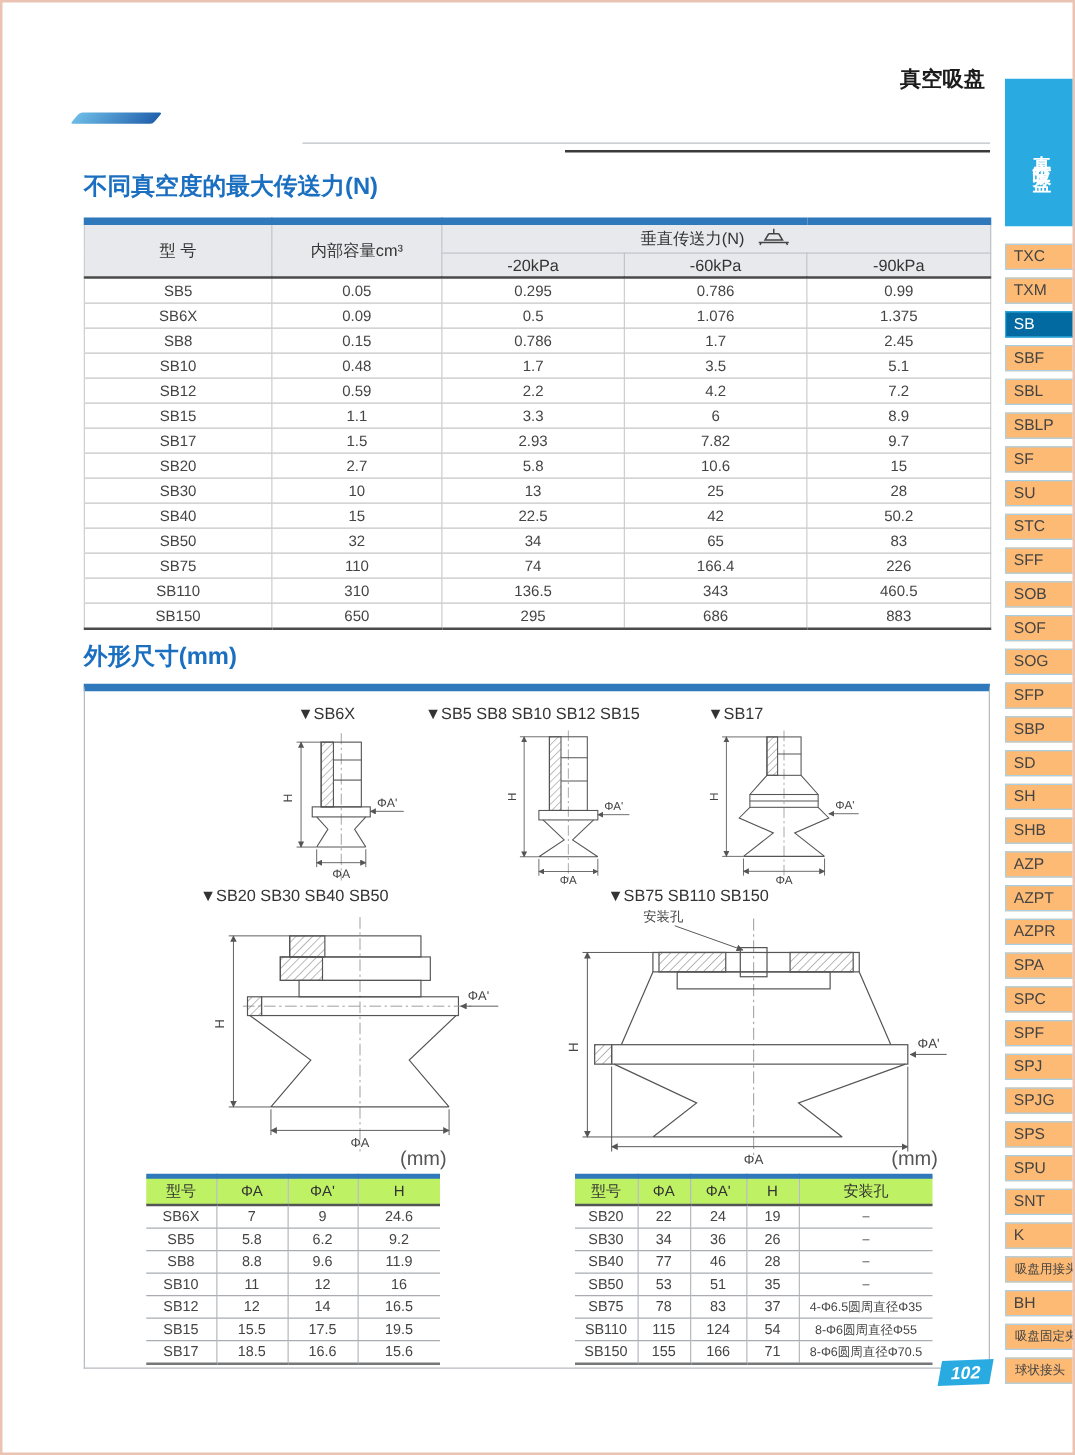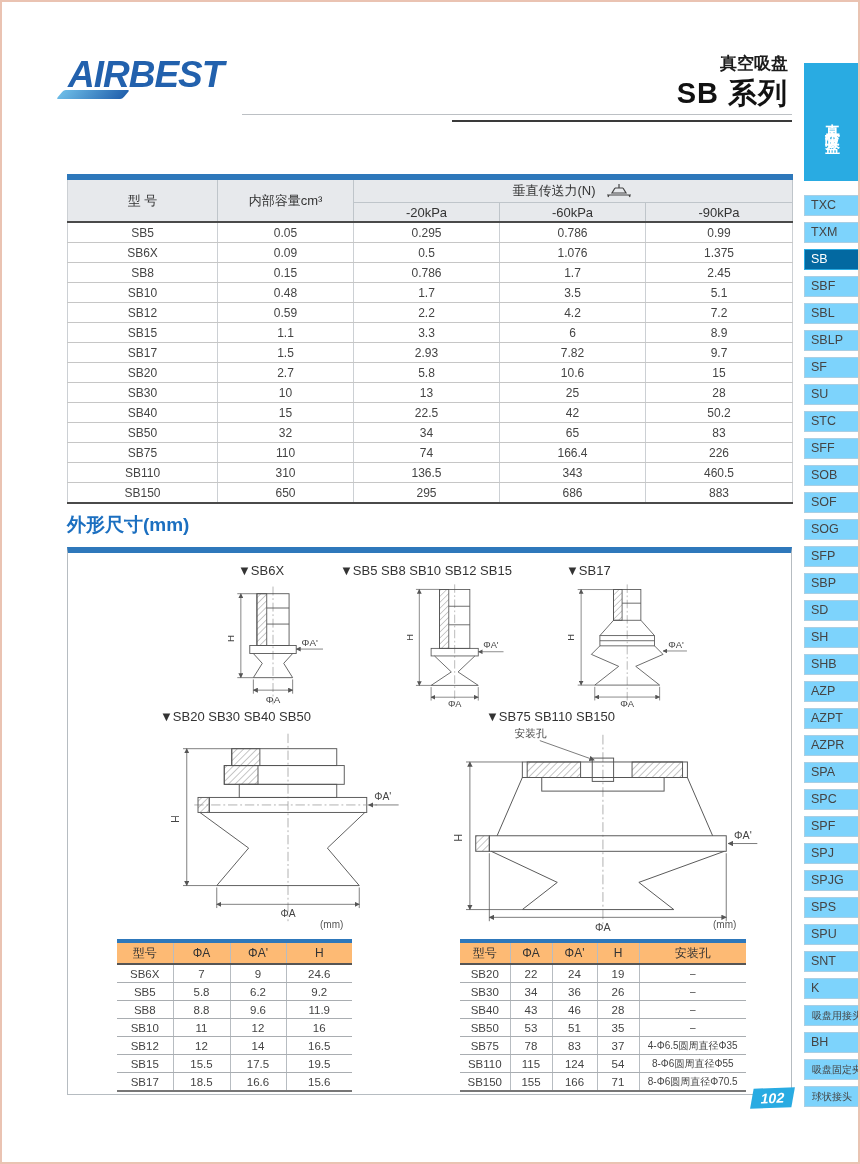--- a/index.html
+++ b/index.html
@@ -27,29 +27,29 @@
     table-layout:fixed;border-top:6px solid #2e78bb;border-left:1px solid #ccd0d4;border-right:1px solid #ccd0d4;border-radius:19px;}
   .force-table th{background:#e7e9ec;font-weight:normal;font-size:13px;color:#333;
     border-right:1px solid #bfc5ca;padding:0;text-align:center;}
   .force-table thead tr:first-child th{height:22px;}
   .force-table thead tr:last-child th{height:18px;}
   .force-table thead{border-bottom:2px solid #4a4a4a;}
   .force-table th.group{border-bottom:1px solid #bfc5ca;}
   .force-table td{border-right:1px solid #ccd0d4;border-bottom:1px solid #c6c6c6;
     text-align:center;font-size:12px;color:#444;height:19px;padding:0;}
   .force-table tbody tr:last-child td{border-bottom:2px solid #4a4a4a;}
-  .gh{display:inline-flex;align-items:center;gap:8px;}
+  .gh{display:inline-flex;gap:8px;}
 
   
   .dim-box{position:absolute;left:65px;top:545px;width:725px;height:548px;box-sizing:border-box;
     border:1px solid #b6bcc1;border-top:6px solid #2e78bb;background:#fff;}
   .draw-label{position:absolute;font-size:13px;color:#333;white-space:nowrap;}
-  .unit{position:absolute;font-size:10px;color:#555;}
+  .unit{position:absolute;font-size:16px;color:#555;}
   .dim-table{position:absolute;border-collapse:collapse;table-layout:fixed;border-top:4px solid #2e78bb;}
-  .dim-table th{background:#fdba74;font-size:12px;color:#333;font-weight:normal;height:20px;
+  .dim-table th{background:#bef264;font-size:12px;color:#333;font-weight:normal;height:20px;
     border-bottom:2px solid #555;padding:0;text-align:center;}
   .dim-table td{height:17px;font-size:11.5px;color:#444;text-align:center;
     border-bottom:1px solid #a9adb1;padding:0;}
   .dim-table th:not(:last-child),.dim-table td:not(:last-child){border-right:1px solid #b7bcc1;}
   .dim-table tbody tr:last-child td{border-bottom:2px solid #777;}
   #dim-left{left:49px;top:386px;width:235px;}
   #dim-right{left:392px;top:386px;width:286px;}
   #dim-right td:last-child{font-size:10px;}
 
   
@@ -62,37 +62,36 @@
 
   
   .page-num{position:absolute;left:750px;top:1086px;background:#29abe2;color:#fff;font-weight:bold;
     font-size:14px;padding:2px 9px;transform:skewX(-12deg) rotate(-2deg);z-index:5;}
 
   
   .side-tab{position:absolute;left:802px;top:61px;width:56px;height:118px;background:#29abe2;
     color:#fff;font-size:15px;font-weight:bold;writing-mode:vertical-rl;text-orientation:upright;
     letter-spacing:5px;display:flex;align-items:center;justify-content:center;}
   .side-list{position:absolute;left:802px;top:193px;width:56px;}
-  .sb-item{box-sizing:border-box;height:21px;line-height:19px;border:1px solid #a9cfe4;background:#7dd3fc;
+  .sb-item{box-sizing:border-box;height:21px;line-height:19px;border:1px solid #a9cfe4;background:#fdba74;
     color:#444;font-size:12.5px;padding-left:6px;margin-bottom:6px;overflow:hidden;white-space:nowrap;}
   .sb-item.active{background:#0369a1;border-color:#29abe2;color:#fff;}
   .sb-item.cjk{font-size:10px;padding-left:7px;}
 </style>
 </head>
 <body>
 
 <div class="page">
 
   <div class="logo-swoosh"></div>
-  <div class="logo">AIRBEST</div>
   <div class="rule-gray"></div>
   <div class="rule-dark"></div>
   <div class="hdr-cat">真空吸盘</div>
-  <div class="hdr-series">SB 系列</div>
-
+
+  <div class="section-title" id="force-title">不同真空度的最大传送力(N)</div>
 
   <table class="force-table">
     <colgroup>
         <col style="width:150px">
         <col style="width:136px">
         <col style="width:146px">
         <col style="width:146px">
         <col style="width:147px">
       </colgroup>
     <thead>
@@ -437,21 +436,21 @@
           </tr>
           <tr>
             <td>SB30</td>
             <td>34</td>
             <td>36</td>
             <td>26</td>
             <td>–</td>
           </tr>
           <tr>
             <td>SB40</td>
-            <td>43</td>
+            <td>77</td>
             <td>46</td>
             <td>28</td>
             <td>–</td>
           </tr>
           <tr>
             <td>SB50</td>
             <td>53</td>
             <td>51</td>
             <td>35</td>
             <td>–</td>

